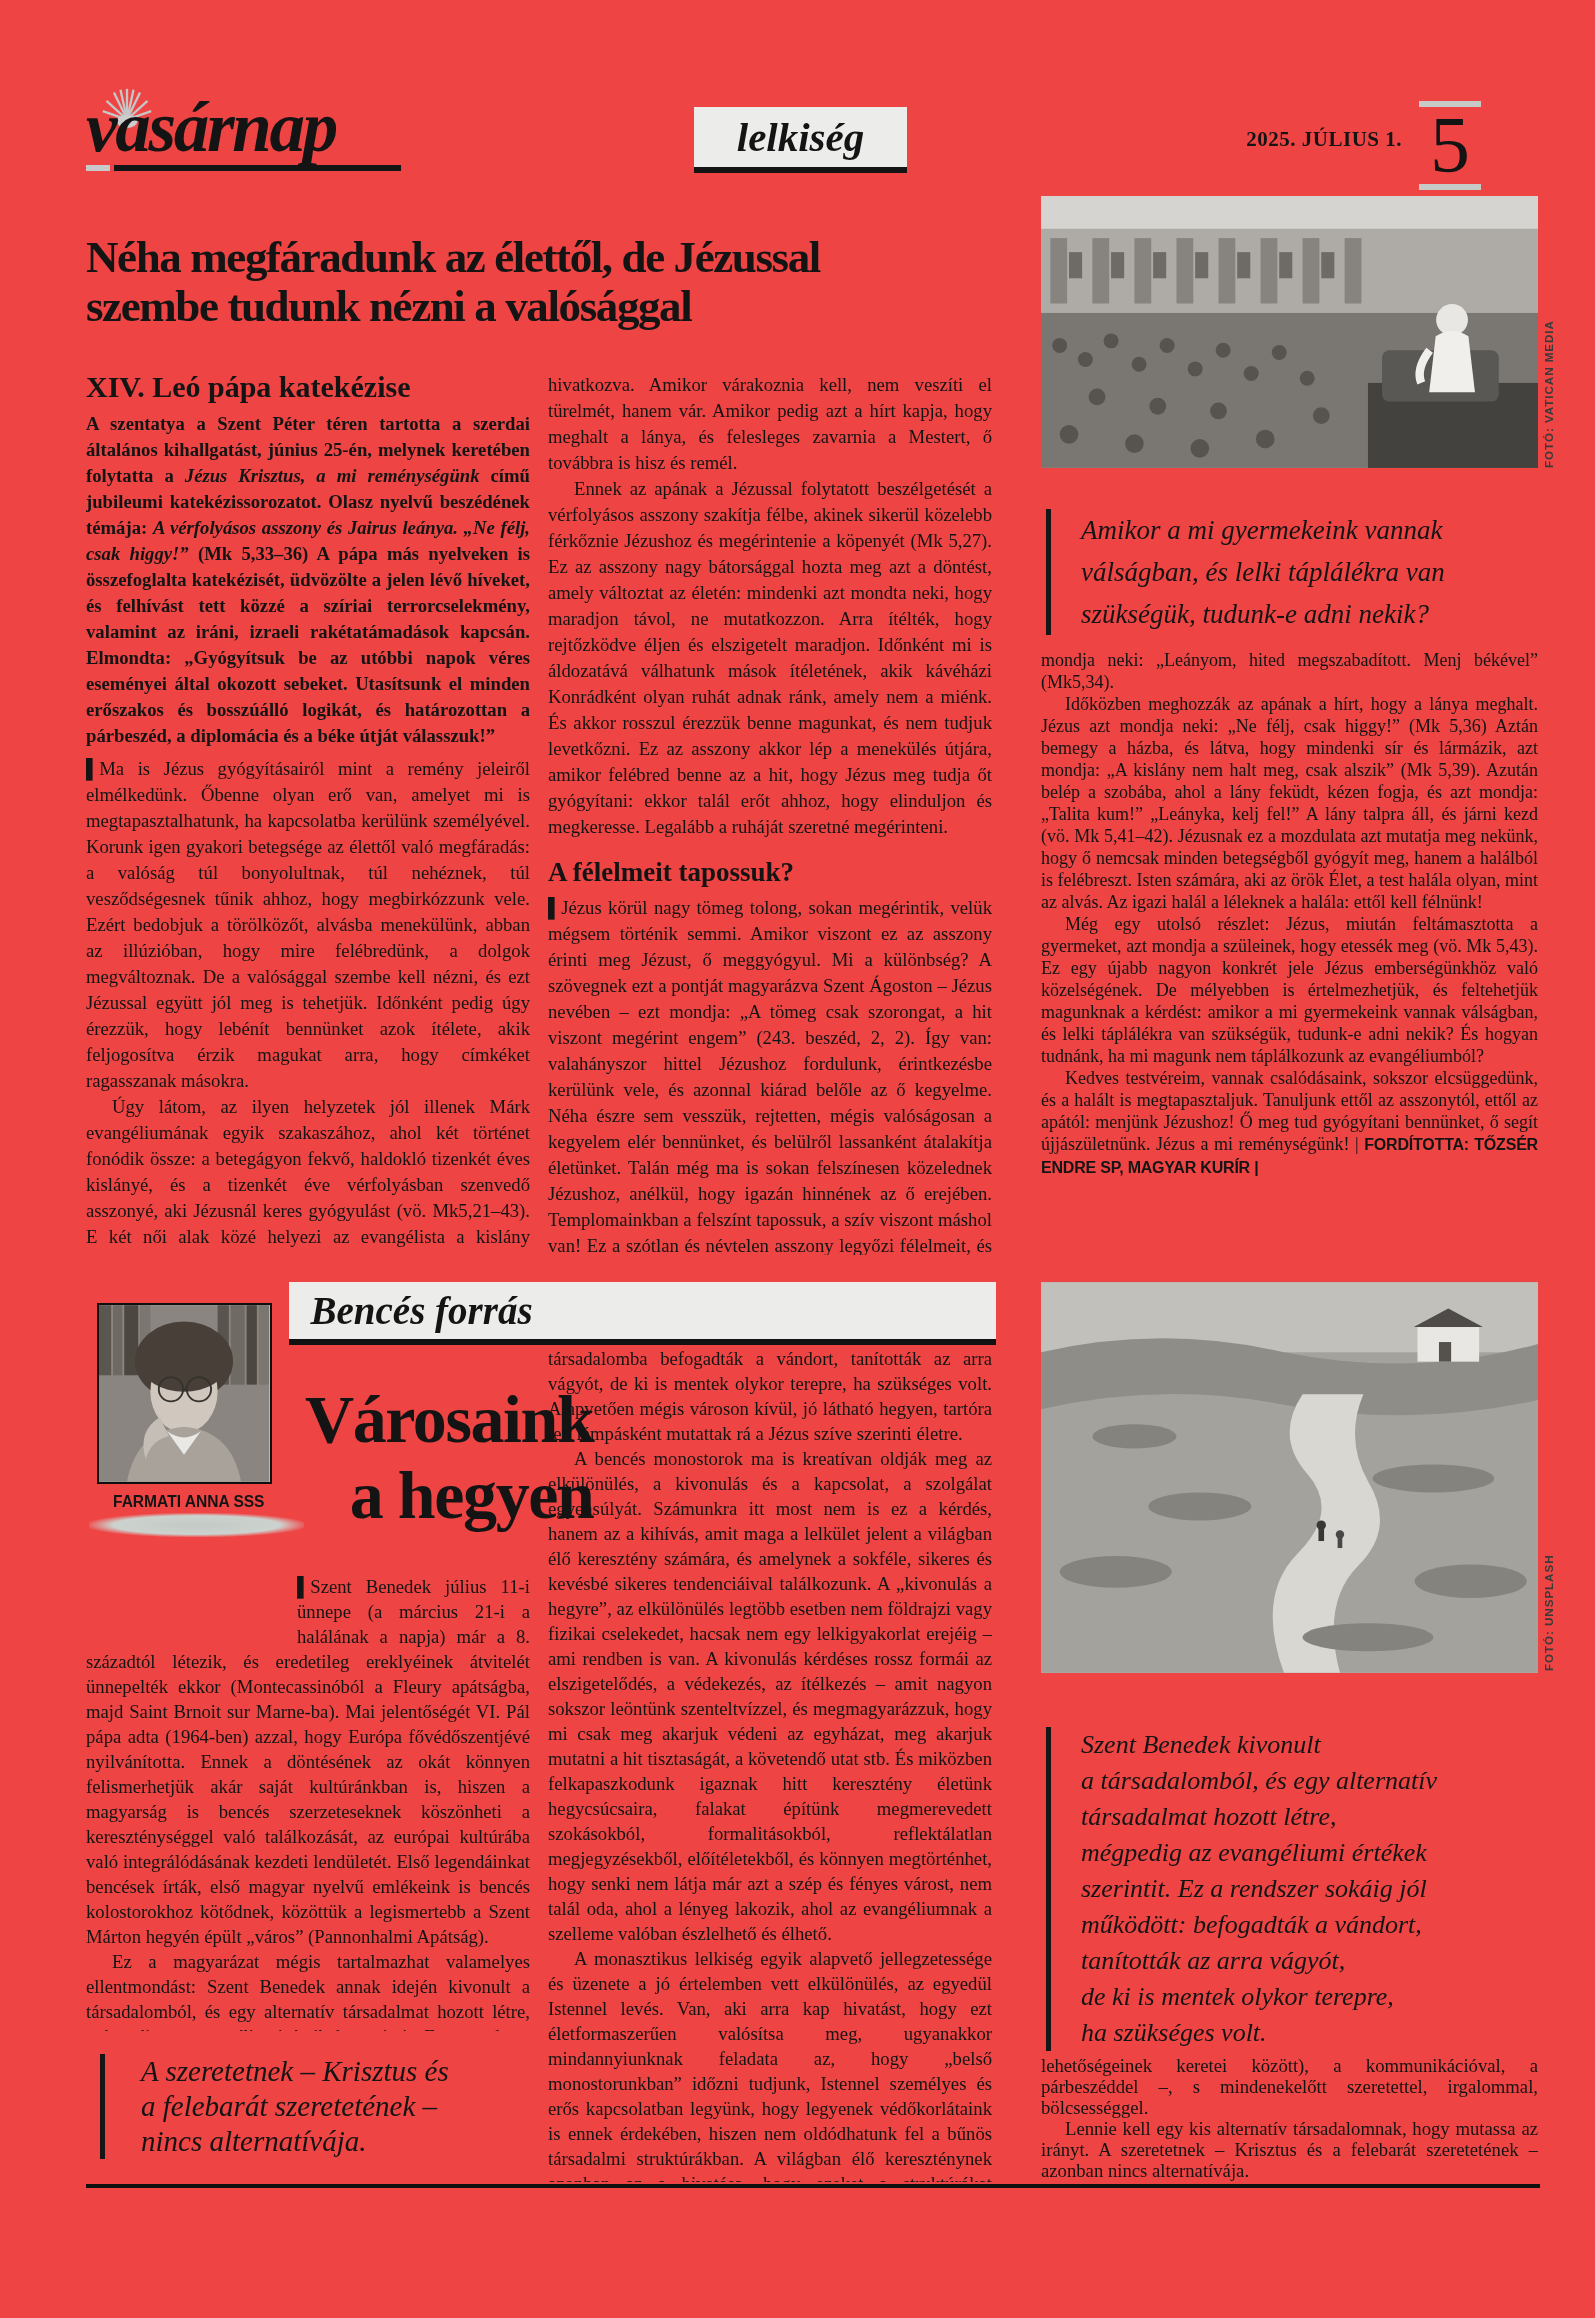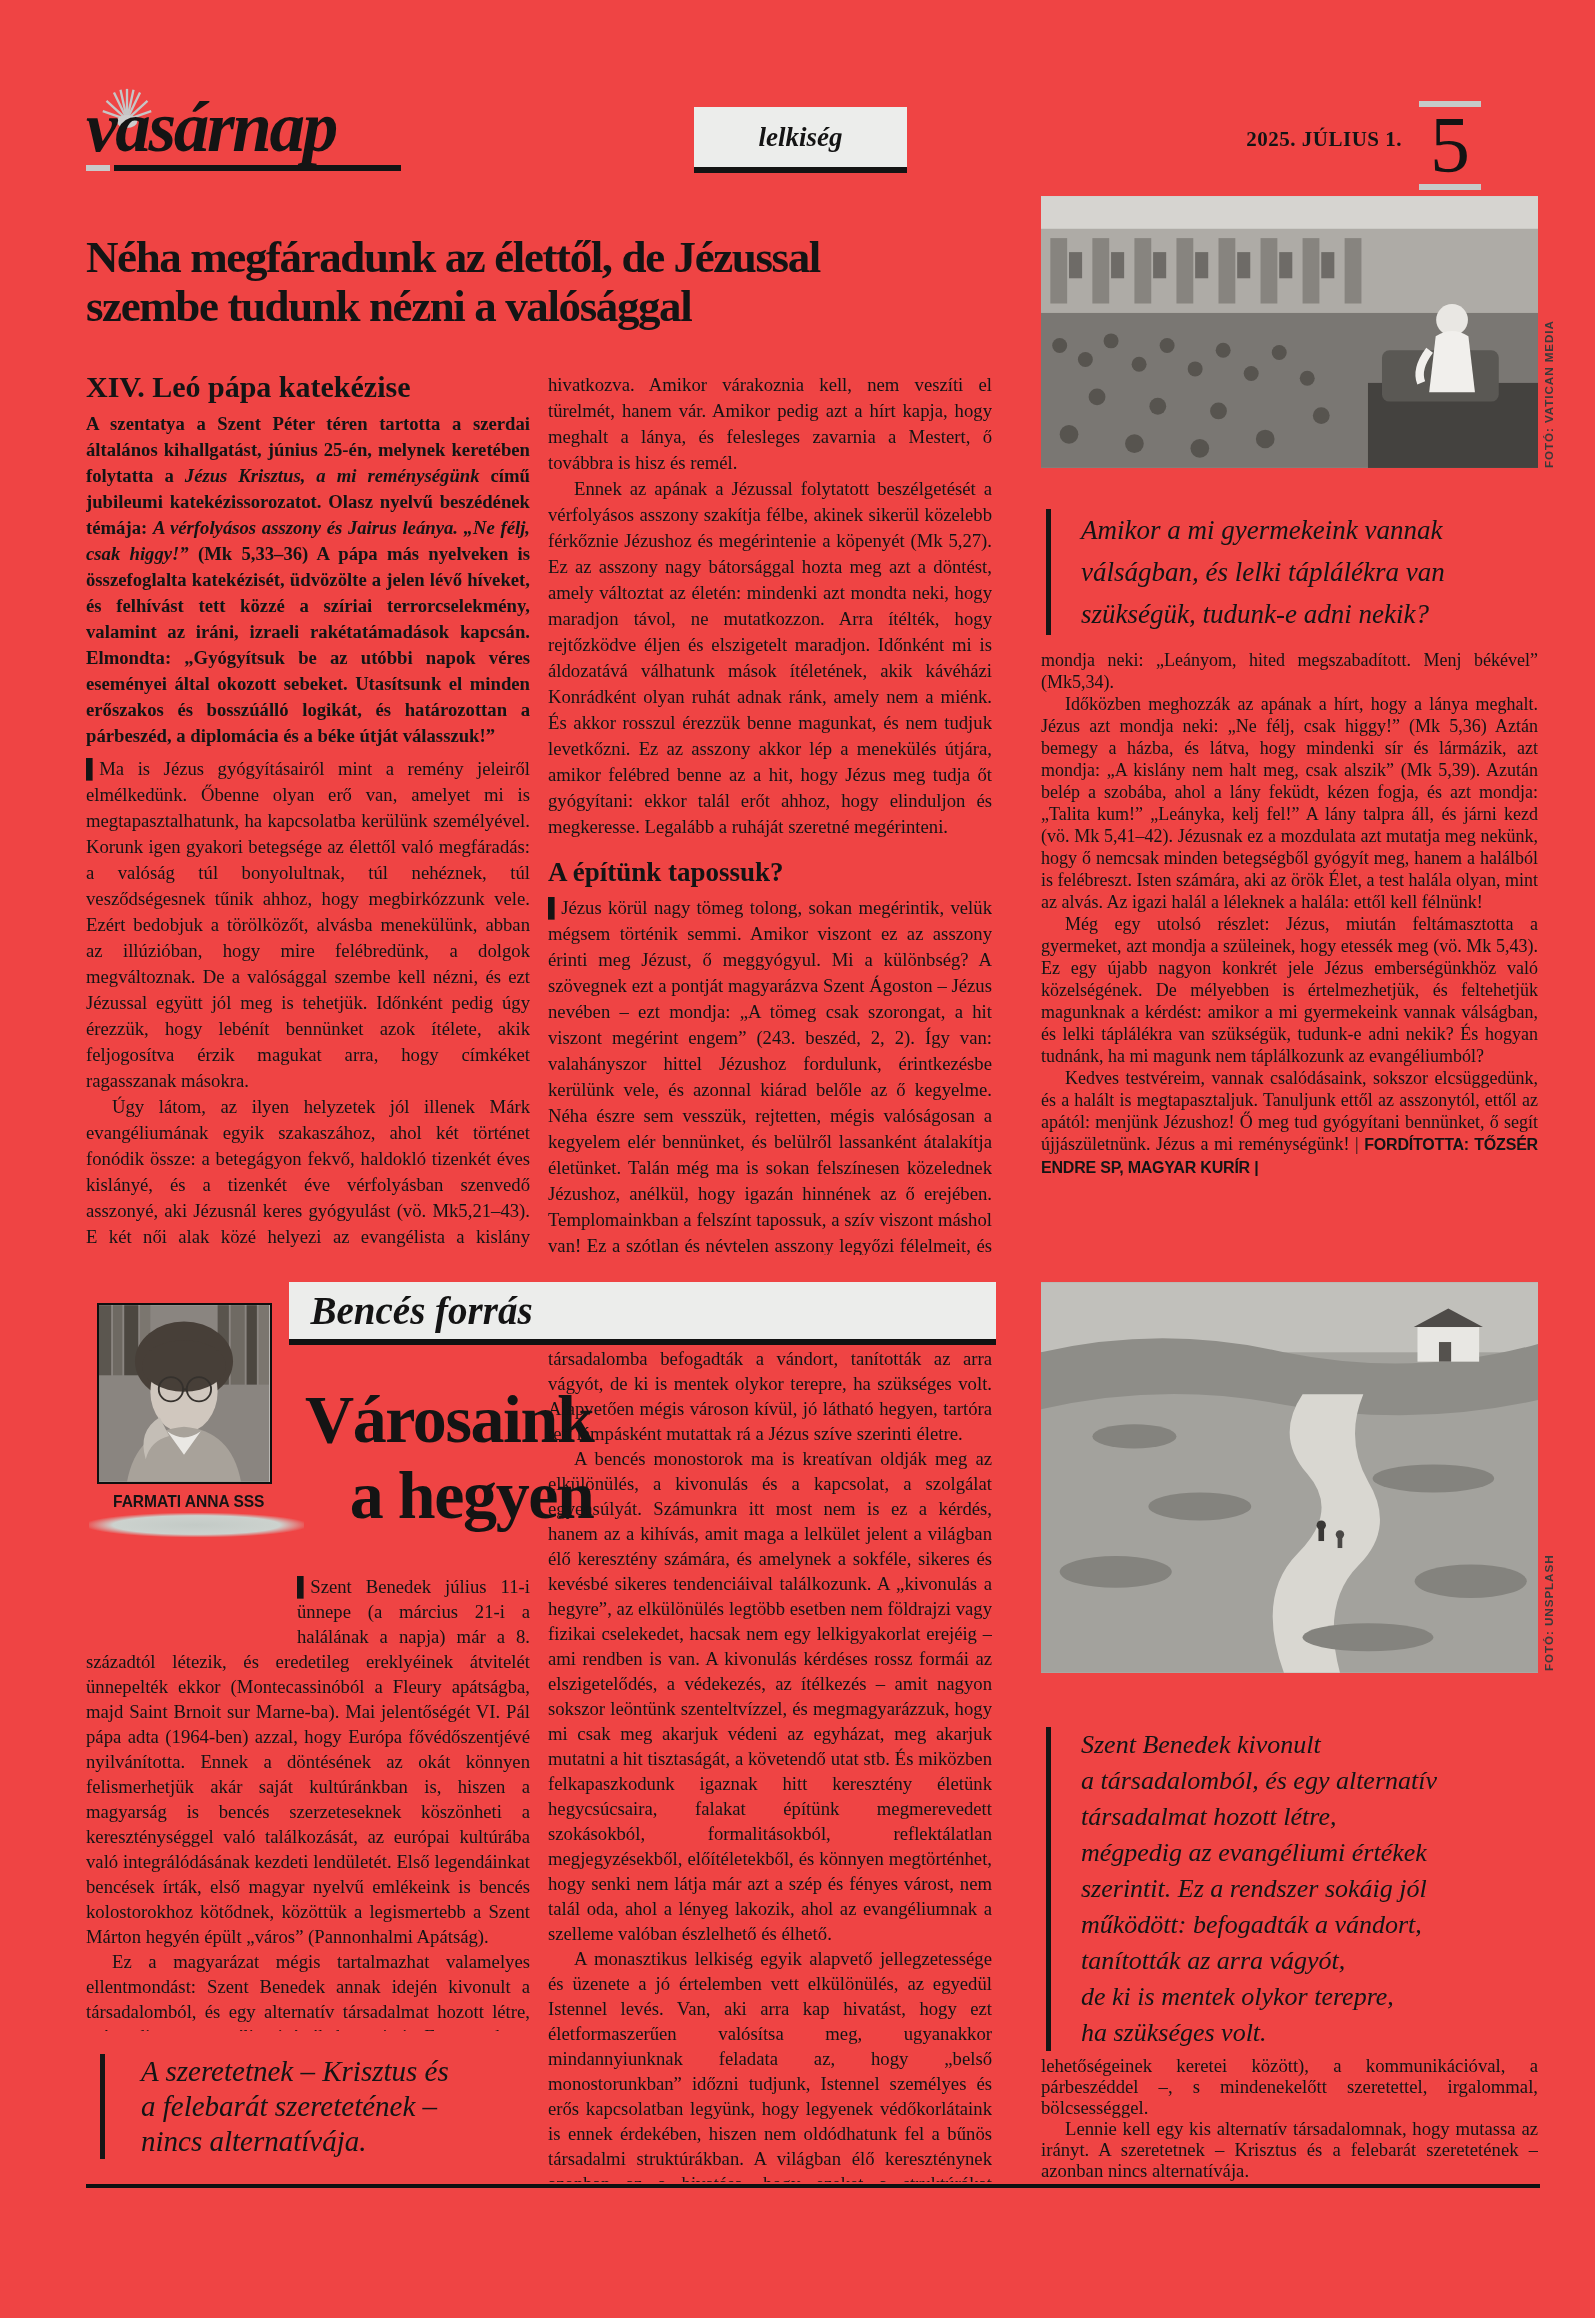--- a/index.html
+++ b/index.html
@@ -8,21 +8,21 @@
   .abs{position:absolute;}
   .prewrap{white-space:pre-line;}
 
   
   .logo-text{left:86px;top:92px;font-style:italic;font-weight:700;font-size:71px;
              letter-spacing:-2.3px;line-height:1;}
   .logo-bar-gray{left:86px;top:165px;width:24px;height:6px;background:#c9c9c9;}
   .logo-bar-black{left:114px;top:165px;width:287px;height:6px;background:#141414;}
   .section-box{left:694px;top:107px;width:213px;height:60px;background:#ecedeb;
                border-bottom:6.5px solid #141414;text-align:center;}
-  .section-box span{font-style:italic;font-weight:700;font-size:27px;line-height:60px;}
+  .section-box span{font-style:italic;font-weight:700;font-size:41px;line-height:60px;}
   .issue-date{left:1159px;top:127px;width:243px;text-align:right;font-weight:700;
               font-size:21px;letter-spacing:0.5px;}
   .pgnum-bar{left:1419px;width:62px;height:6px;background:#c6cbc8;}
   .pgnum{left:1419px;top:105px;width:62px;text-align:center;font-size:80px;line-height:1;}
 
   
   .headline1{left:86px;top:233px;width:935px;font-weight:700;font-size:45px;
              line-height:1.08;letter-spacing:-1.4px;}
   .kicker{left:86px;top:370px;font-weight:700;font-size:30px;}
   .bt{font-size:18.7px;line-height:26px;text-align:justify;}
@@ -170,21 +170,21 @@
 
   <div class="abs col1 bt">
     <p class="lead"><span>A szentatya a Szent Péter téren tartotta a szerdai általános kihallgatást, június 25-én, melynek keretében folytatta a </span><span class="it">Jézus Krisztus, a mi reménységünk</span><span> című jubileumi katekézissorozatot. Olasz nyelvű beszédének témája: </span><span class="it">A vérfolyásos asszony és Jairus leánya. „Ne félj, csak higgy!”</span><span> (Mk 5,33–36) A pápa más nyelveken is összefoglalta katekézisét, üdvözölte a jelen lévő híveket, és felhívást tett közzé a szíriai terrorcselekmény, valamint az iráni, izraeli rakétatámadások kapcsán. Elmondta: „Gyógyítsuk be az utóbbi napok véres eseményei által okozott sebeket. Utasítsunk el minden erőszakos és bosszúálló logikát, és határozottan a párbeszéd, a diplomácia és a béke útját válasszuk!”</span></p>
     <p class="flush">▌Ma is Jézus gyógyításairól mint a remény jeleiről elmélkedünk. Őbenne olyan erő van, amelyet mi is megtapasztalhatunk, ha kapcsolatba kerülünk személyével. Korunk igen gyakori betegsége az élettől való megfáradás: a valóság túl bonyolultnak, túl nehéznek, túl vesződségesnek tűnik ahhoz, hogy megbirkózzunk vele. Ezért bedobjuk a törölközőt, alvásba menekülünk, abban az illúzióban, hogy mire felébredünk, a dolgok megváltoznak. De a valósággal szembe kell nézni, és ezt Jézussal együtt jól meg is tehetjük. Időnként pedig úgy érezzük, hogy lebénít bennünket azok ítélete, akik feljogosítva érzik magukat arra, hogy címkéket ragasszanak másokra.</p>
     <p>Úgy látom, az ilyen helyzetek jól illenek Márk evangéliumának egyik szakaszához, ahol két történet fonódik össze: a betegágyon fekvő, haldokló tizenkét éves kislányé, és a tizenkét éve vérfolyásban szenvedő asszonyé, aki Jézusnál keres gyógyulást (vö. Mk5,21–43). E két női alak közé helyezi az evangélista a kislány apjának alakját: ő nem marad otthon lánya betegsége miatt szomorkodva, hanem elindul, hogy segítséget kérjen. Bár ő a zsinagóga vezetője, nem áll elő követelésekkel társadalmi helyzetére</p>
   </div>
 
   <div class="abs col2 bt">
     <p class="flush">hivatkozva. Amikor várakoznia kell, nem veszíti el türelmét, hanem vár. Amikor pedig azt a hírt kapja, hogy meghalt a lánya, és felesleges zavarnia a Mestert, ő továbbra is hisz és remél.</p>
     <p>Ennek az apának a Jézussal folytatott beszélgetését a vérfolyásos asszony szakítja félbe, akinek sikerül közelebb férkőznie Jézushoz és megérintenie a köpenyét (Mk 5,27). Ez az asszony nagy bátorsággal hozta meg azt a döntést, amely változtat az életén: mindenki azt mondta neki, hogy maradjon távol, ne mutatkozzon. Arra ítélték, hogy rejtőzködve éljen és elszigetelt maradjon. Időnként mi is áldozatává válhatunk mások ítéletének, akik kávéházi Konrádként olyan ruhát adnak ránk, amely nem a miénk. És akkor rosszul érezzük benne magunkat, és nem tudjuk levetkőzni. Ez az asszony akkor lép a menekülés útjára, amikor felébred benne az a hit, hogy Jézus meg tudja őt gyógyítani: ekkor talál erőt ahhoz, hogy elinduljon és megkeresse. Legalább a ruháját szeretné megérinteni.</p>
-    <p class="subhead">A építünk tapossuk?</p>
+    <p class="subhead">A félelmeit tapossuk?</p>
     <p class="flush">▌Jézus körül nagy tömeg tolong, sokan megérintik, velük mégsem történik semmi. Amikor viszont ez az asszony érinti meg Jézust, ő meggyógyul. Mi a különbség? A szövegnek ezt a pontját magyarázva Szent Ágoston – Jézus nevében – ezt mondja: „A tömeg csak szorongat, a hit viszont megérint engem” (243. beszéd, 2, 2). Így van: valahányszor hittel Jézushoz fordulunk, érintkezésbe kerülünk vele, és azonnal kiárad belőle az ő kegyelme. Néha észre sem vesszük, rejtetten, mégis valóságosan a kegyelem elér bennünket, és belülről lassanként átalakítja életünket. Talán még ma is sokan felszínesen közelednek Jézushoz, anélkül, hogy igazán hinnének az ő erejében. Templomainkban a felszínt tapossuk, a szív viszont máshol van! Ez a szótlan és névtelen asszony legyőzi félelmeit, és betegsége miatt tisztátalannak tartott kezével megérinti Jézus szívét. És azonnal érzi, hogy meggyógyult. Jézus ezt</p>
   </div>
 
   <div class="abs quote1 prewrap">Amikor a mi gyermekeink vannak
 válságban, és lelki táplálékra van
 szükségük, tudunk-e adni nekik?</div>
   <div class="abs col3">
     <p class="flush">mondja neki: „Leányom, hited megszabadított. Menj békével” (Mk5,34).</p>
     <p>Időközben meghozzák az apának a hírt, hogy a lánya meghalt. Jézus azt mondja neki: „Ne félj, csak higgy!” (Mk 5,36) Aztán bemegy a házba, és látva, hogy mindenki sír és lármázik, azt mondja: „A kislány nem halt meg, csak alszik” (Mk 5,39). Azután belép a szobába, ahol a lány feküdt, kézen fogja, és azt mondja: „Talita kum!” „Leányka, kelj fel!” A lány talpra áll, és járni kezd (vö. Mk 5,41–42). Jézusnak ez a mozdulata azt mutatja meg nekünk, hogy ő nemcsak minden betegségből gyógyít meg, hanem a halálból is felébreszt. Isten számára, aki az örök Élet, a test halála olyan, mint az alvás. Az igazi halál a léleknek a halála: ettől kell félnünk!</p>
     <p>Még egy utolsó részlet: Jézus, miután feltámasztotta a gyermeket, azt mondja a szüleinek, hogy etessék meg (vö. Mk 5,43). Ez egy újabb nagyon konkrét jele Jézus emberségünkhöz való közelségének. De mélyebben is értelmezhetjük, és feltehetjük magunknak a kérdést: amikor a mi gyermekeink vannak válságban, és lelki táplálékra van szükségük, tudunk-e adni nekik? És hogyan tudnánk, ha mi magunk nem táplálkozunk az evangéliumból?</p>

